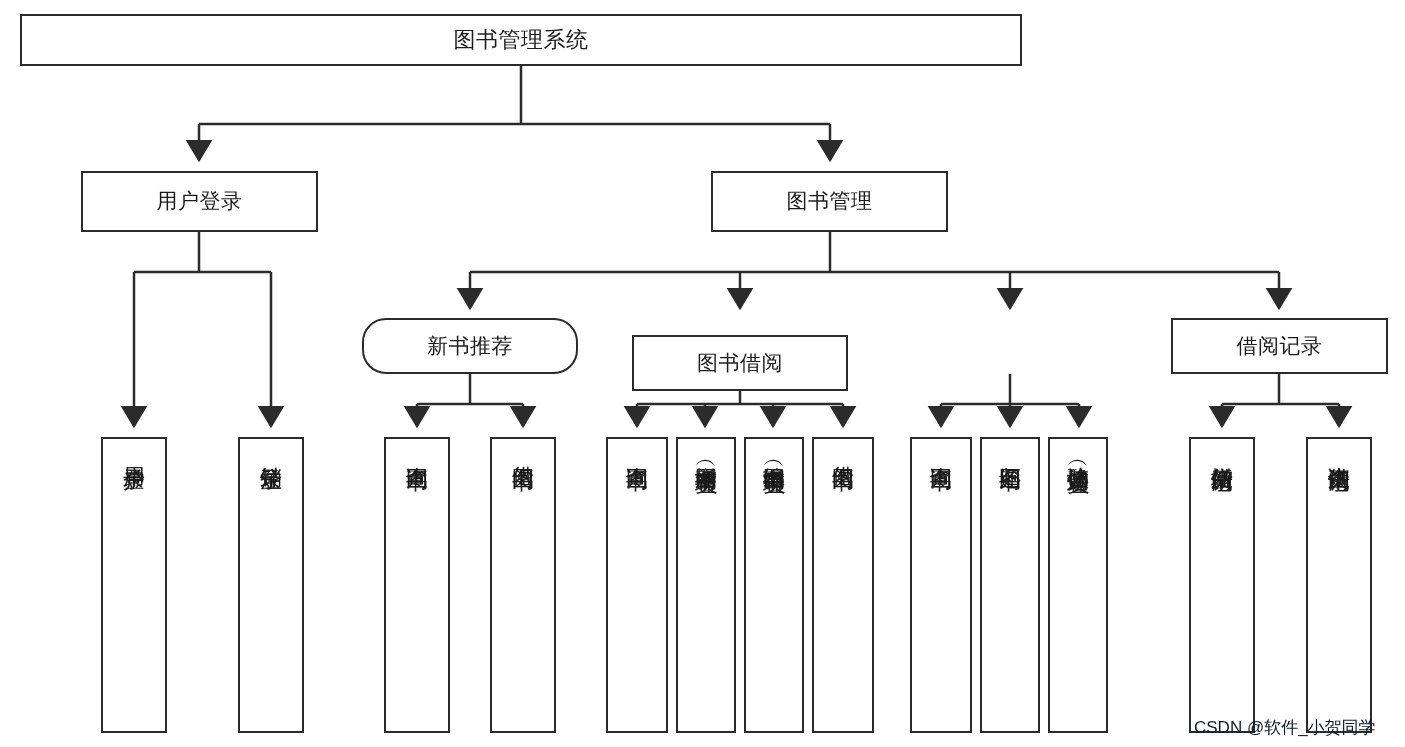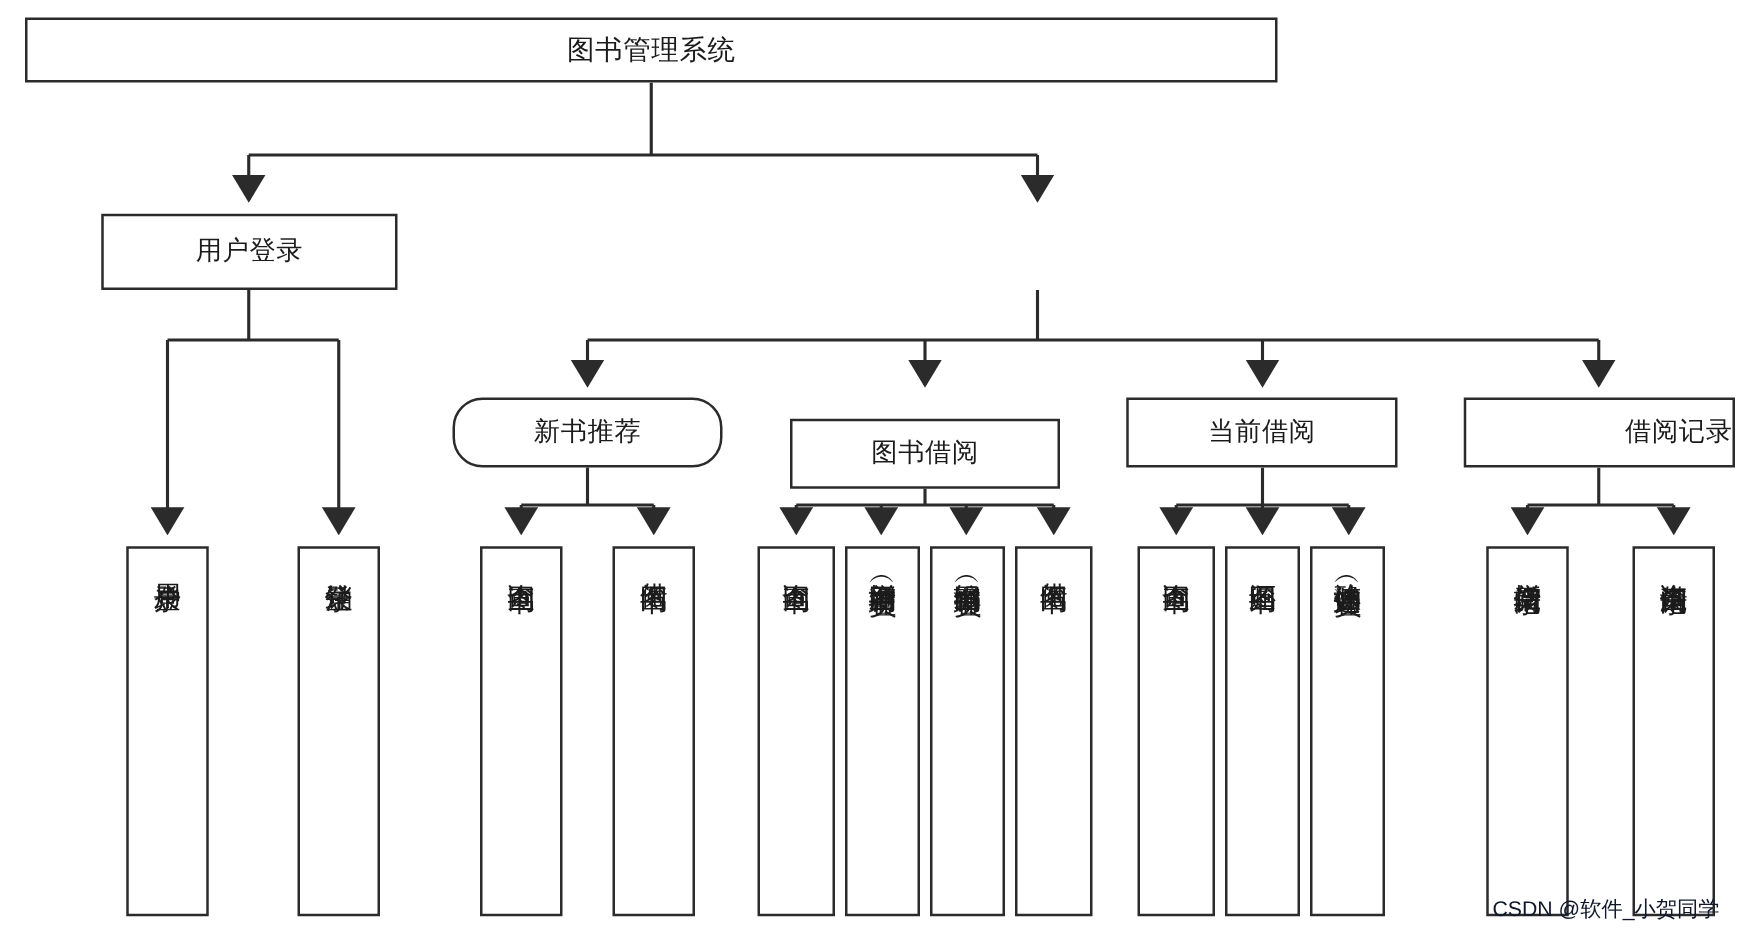--- a/index.html
+++ b/index.html
@@ -130,31 +130,31 @@
     </g>
   </svg>
 
   <div class="node root horizontal" style="left:20px; top:14px; width:1002px; height:52px;">
     <span class="node-label">图书管理系统</span>
   </div>
 
   <div class="node horizontal" style="left:81px; top:171px; width:237px; height:61px;">
     <span class="node-label">用户登录</span>
   </div>
+  <div class="node horizontal" style="left:711px; top:171px; width:237px; height:61px;">
+    <span class="node-label">图书管理</span>
+  </div>
 
   <div class="node horizontal" style="left:362px; top:318px; width:216px; height:56px;border-radius:24px;">
     <span class="node-label">新书推荐</span>
   </div>
   <div class="node horizontal" style="left:632px; top:335px; width:216px; height:56px;">
     <span class="node-label">图书借阅</span>
   </div>
-  <div class="node horizontal" style="left:901px; top:318px; width:217px; height:56px;">
-    <span class="node-label">当前借阅</span>
-  </div>
-  <div class="node horizontal" style="left:1171px; top:318px; width:217px; height:56px;justify-content:flex-end;">
+  <div class="node horizontal" style="left:1171px; top:318px; width:217px; height:56px;">
     <span class="node-label">借阅记录</span>
   </div>
 
   <div class="node leaf" style="left:101px; top:437px; width:66px; height:296px;">
     <span class="node-label">用户登录</span>
   </div>
   <div class="node leaf" style="left:238px; top:437px; width:66px; height:296px;">
     <span class="node-label">注销登录</span>
   </div>
 

